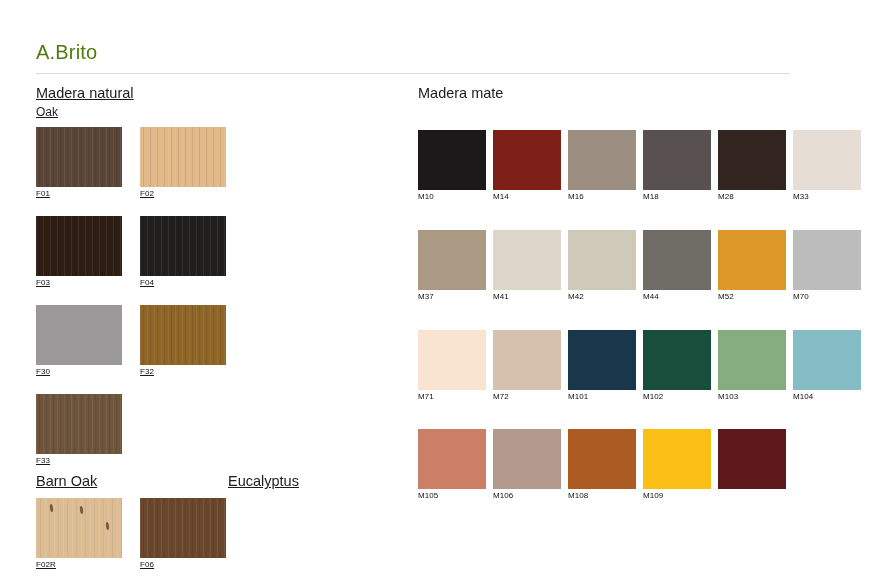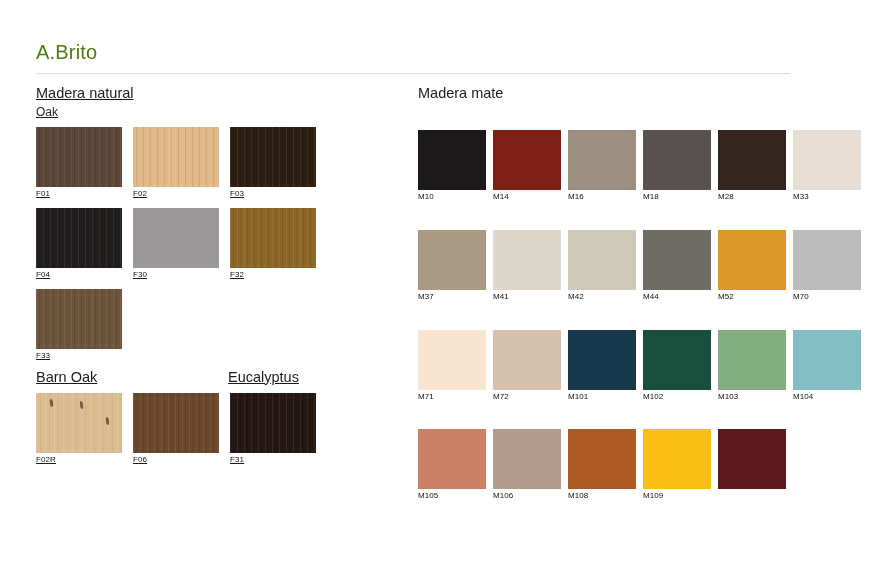--- a/index.html
+++ b/index.html
@@ -68,24 +68,23 @@
     font-weight: 400;
     color: #252525;
     margin: 4px 0 0 0;
     line-height: 1.1;
   }
 
   
   .wood-grid {
     display: flex;
     flex-wrap: wrap;
-    gap: 0px;
+    gap: 8px;
     margin-top: 8px;
     width: 290px;
-    justify-content: space-between;
   }
   .wood-cell {
     width: 86px;
     margin-right: 10px;
     margin-bottom: 9px;
   }
   .wood-chip {
     width: 86px;
     height: 60px;
     display: block;

